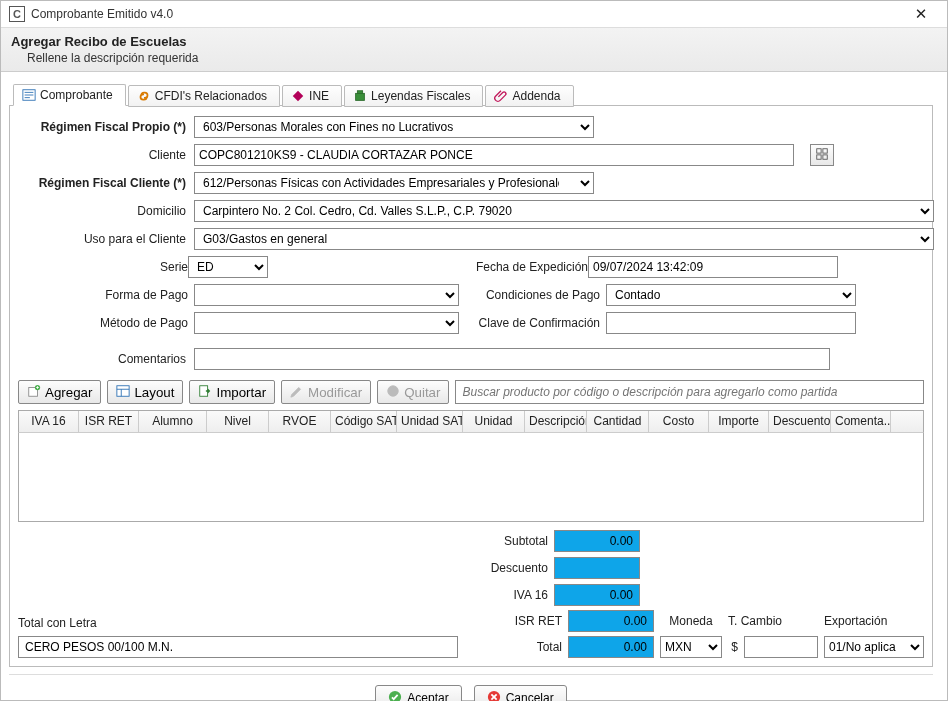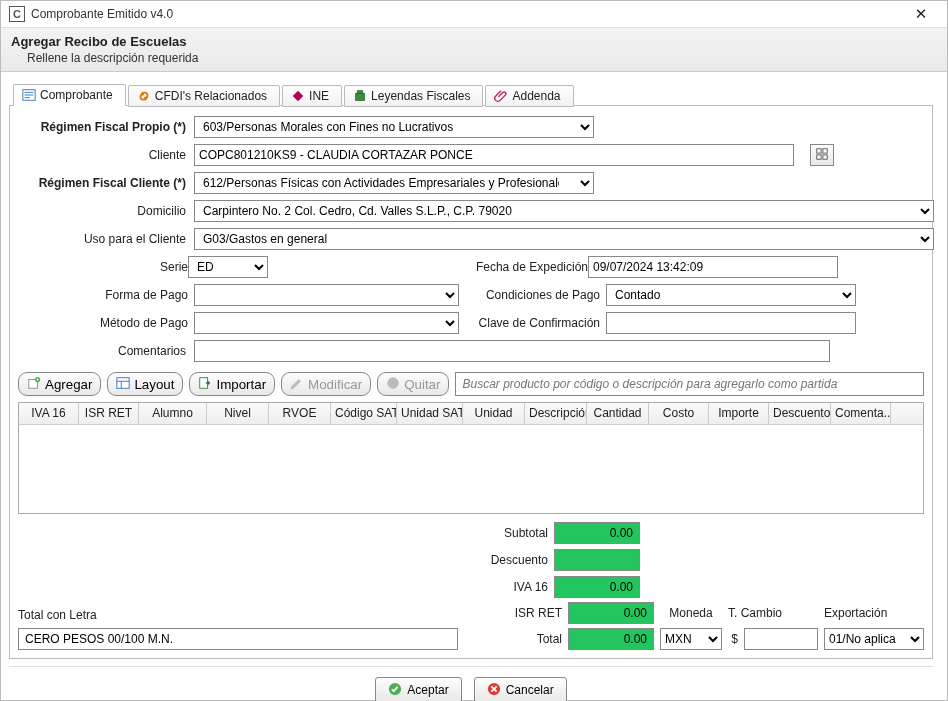--- a/index.html
+++ b/index.html
@@ -159,21 +159,21 @@
     margin-top:10px;
     align-items:stretch;
   }
   .tb-btn {
     display:flex;align-items:center;gap:4px;
     border:1px solid #888;
     background: linear-gradient(#fdfdfd,#e8e8e8);
     padding: 2px 8px;
     height:24px;
     cursor:pointer;
-    border-radius:9px;
+    border-radius:2px;
   }
   .tb-btn.disabled { color:#999; cursor:default; }
   .tb-btn.disabled svg * { fill:#bbb; stroke:#bbb;}
   .search-box {
     flex:1;
     border:1px solid #888;
     height:24px;
     padding:0 6px;
     font:inherit;
     font-style:italic;
@@ -205,21 +205,21 @@
     background:#fff;
   }
   .ingreso {
     font-weight:bold;
     font-style:italic;
     font-size:14px;
     align-self:start;
   }
   .num-box {
     width:86px; height:22px; border:1px solid #888;
-    padding:0 6px; text-align:right; font:inherit; background:#22c55e;
+    padding:0 6px; text-align:right; font:inherit; background:#0ea5e9;
   }
   .money-combo { height:22px; border:1px solid #888; font:inherit;}
   .letra-box {
     border:1px solid #888; height:22px; padding:0 6px;
     font:inherit; background:#fff;
     width:440px;
   }
 
   .dialog-btns {
     display:flex;
@@ -396,21 +396,21 @@
             <select class="ctrl" style="width:265px">
               <option></option>
             </select>
           </div>
           <div class="lbl">Clave de Confirmación</div>
           <div>
             <input class="ctrl" style="width: 250px;" type="text" value="">
           </div>
         </div>
 
-        <div class="form-grid" style="margin-top:6px">
+        <div class="form-grid" style="margin-top:14px">
           <div class="lbl">Comentarios</div>
           <div>
             <input class="ctrl" style="width: 636px;" type="text" value="">
           </div>
         </div>
 
         <div class="tb-row">
           <button class="tb-btn">
             <span><svg width="14" height="14" viewBox="0 0 16 16">
                   <rect x="2" y="4" width="10" height="10" fill="#fff" stroke="#888"></rect>

